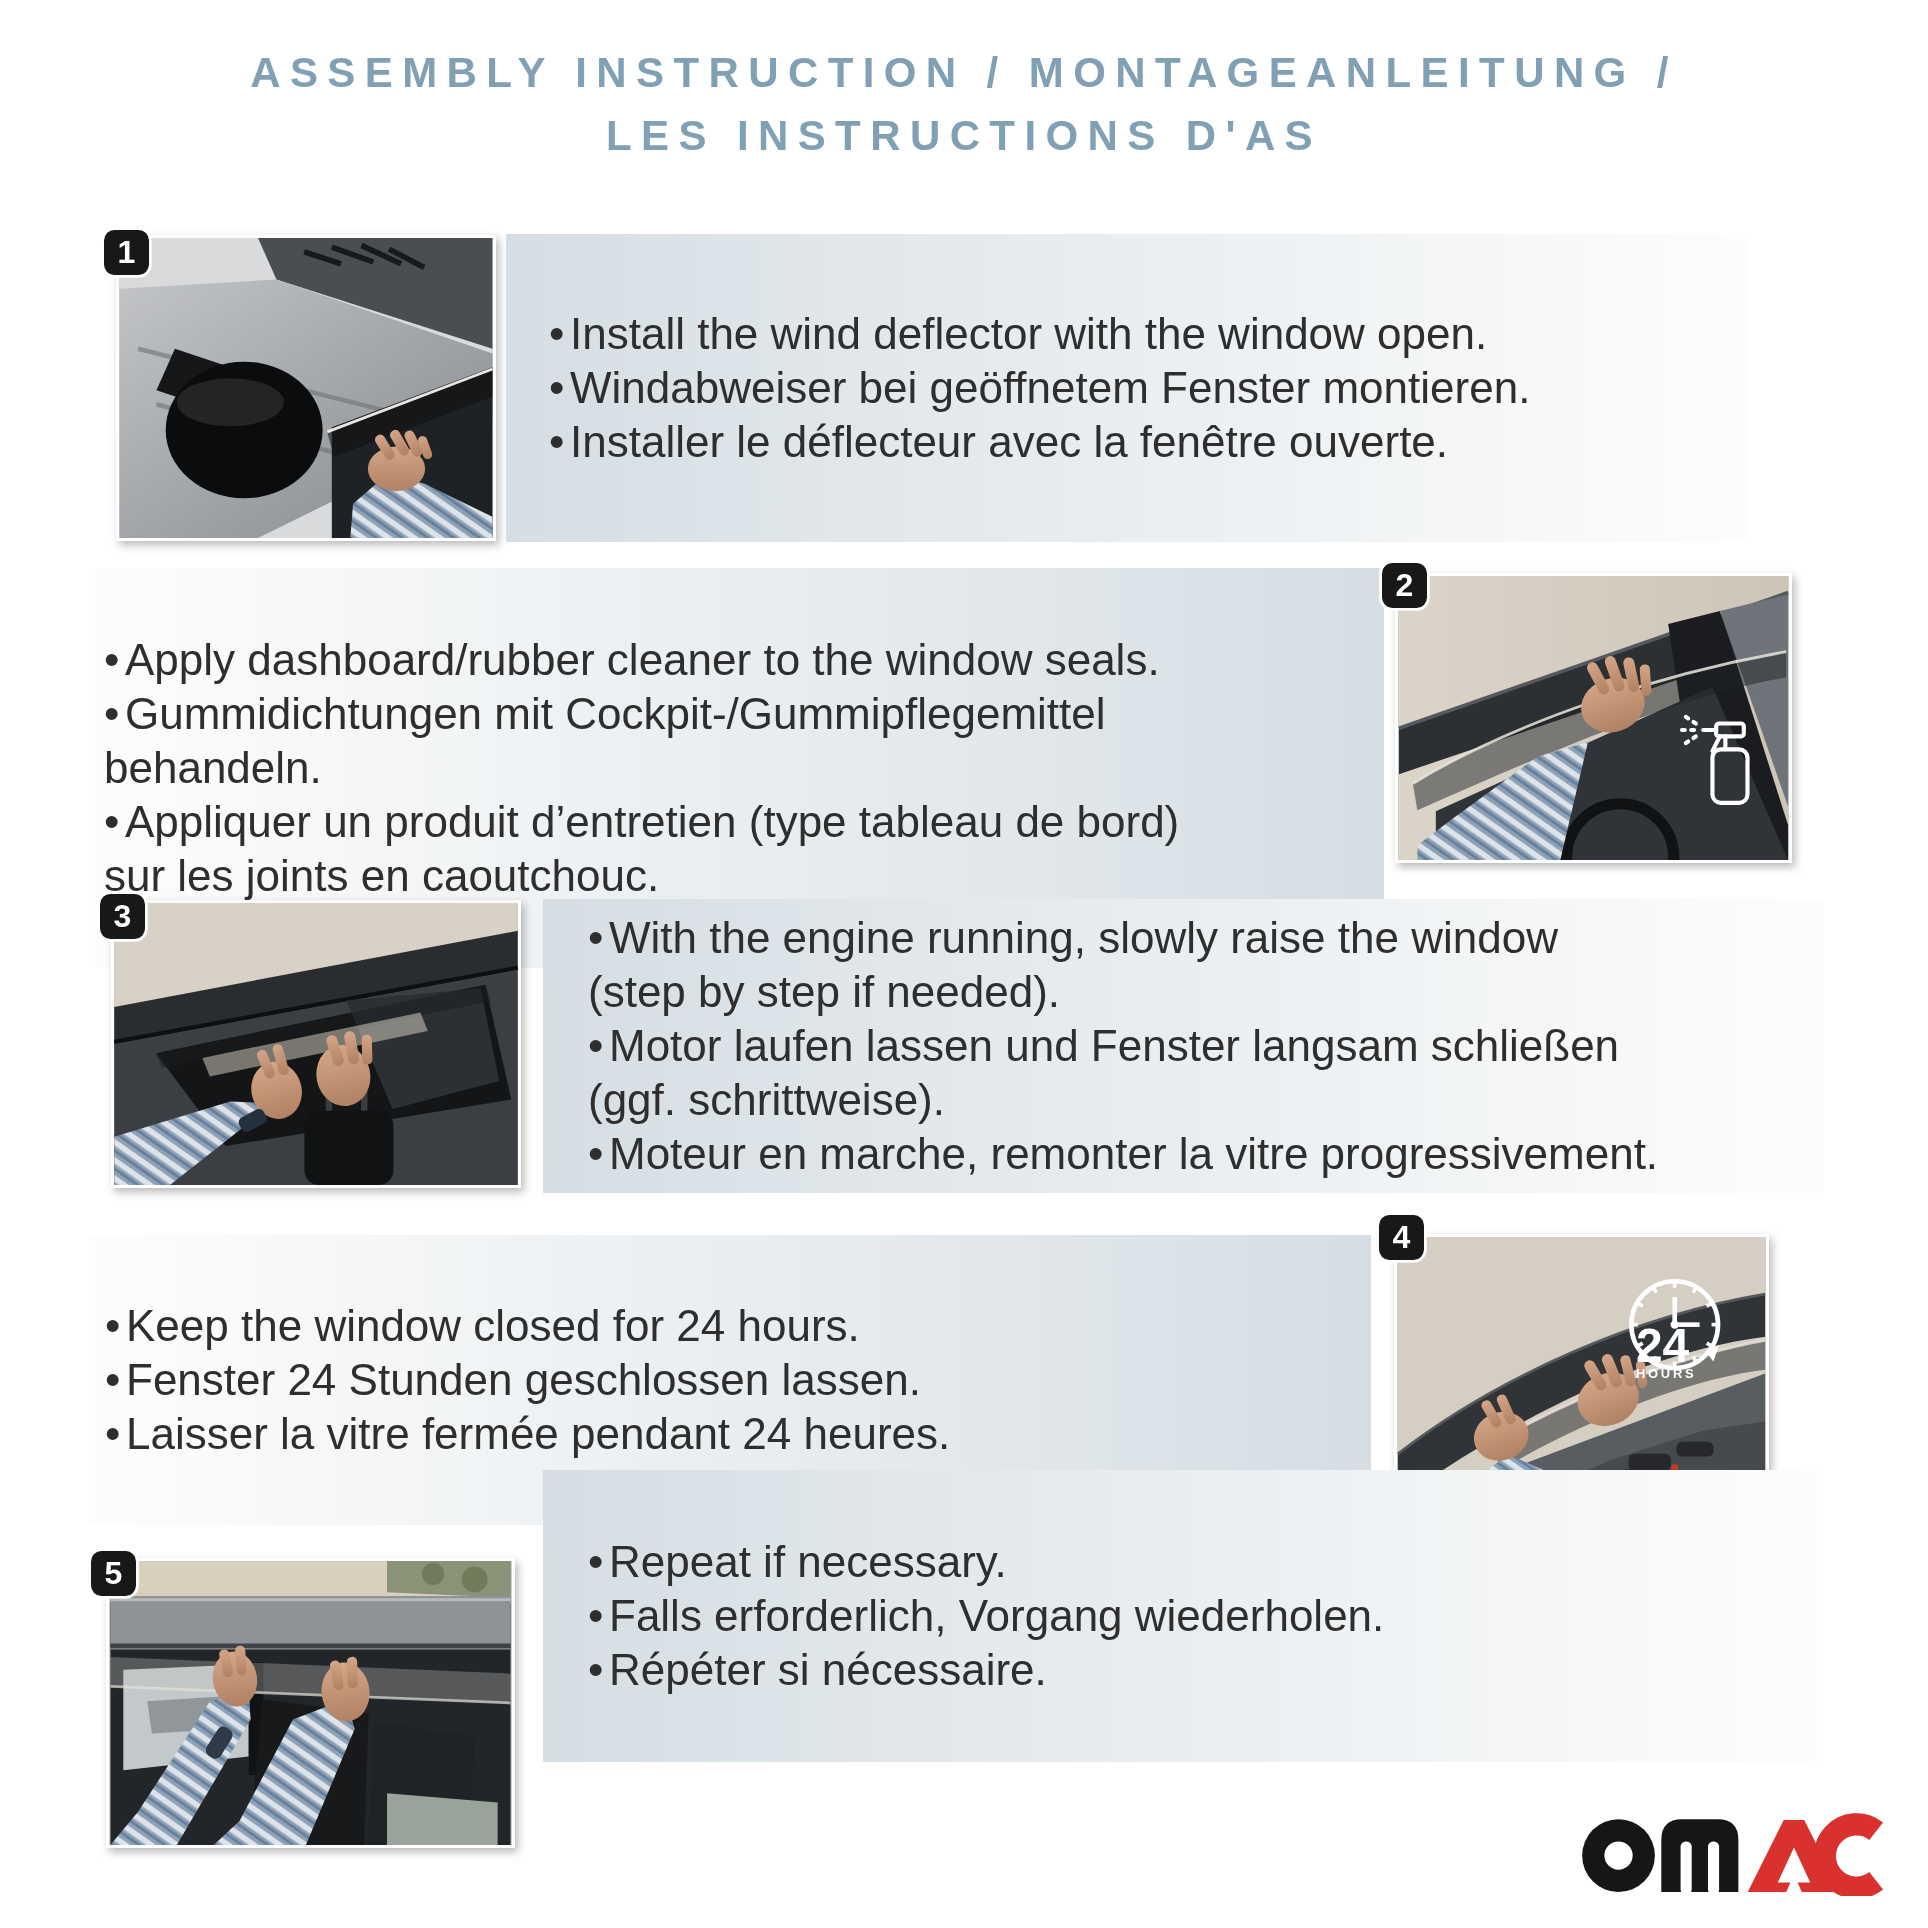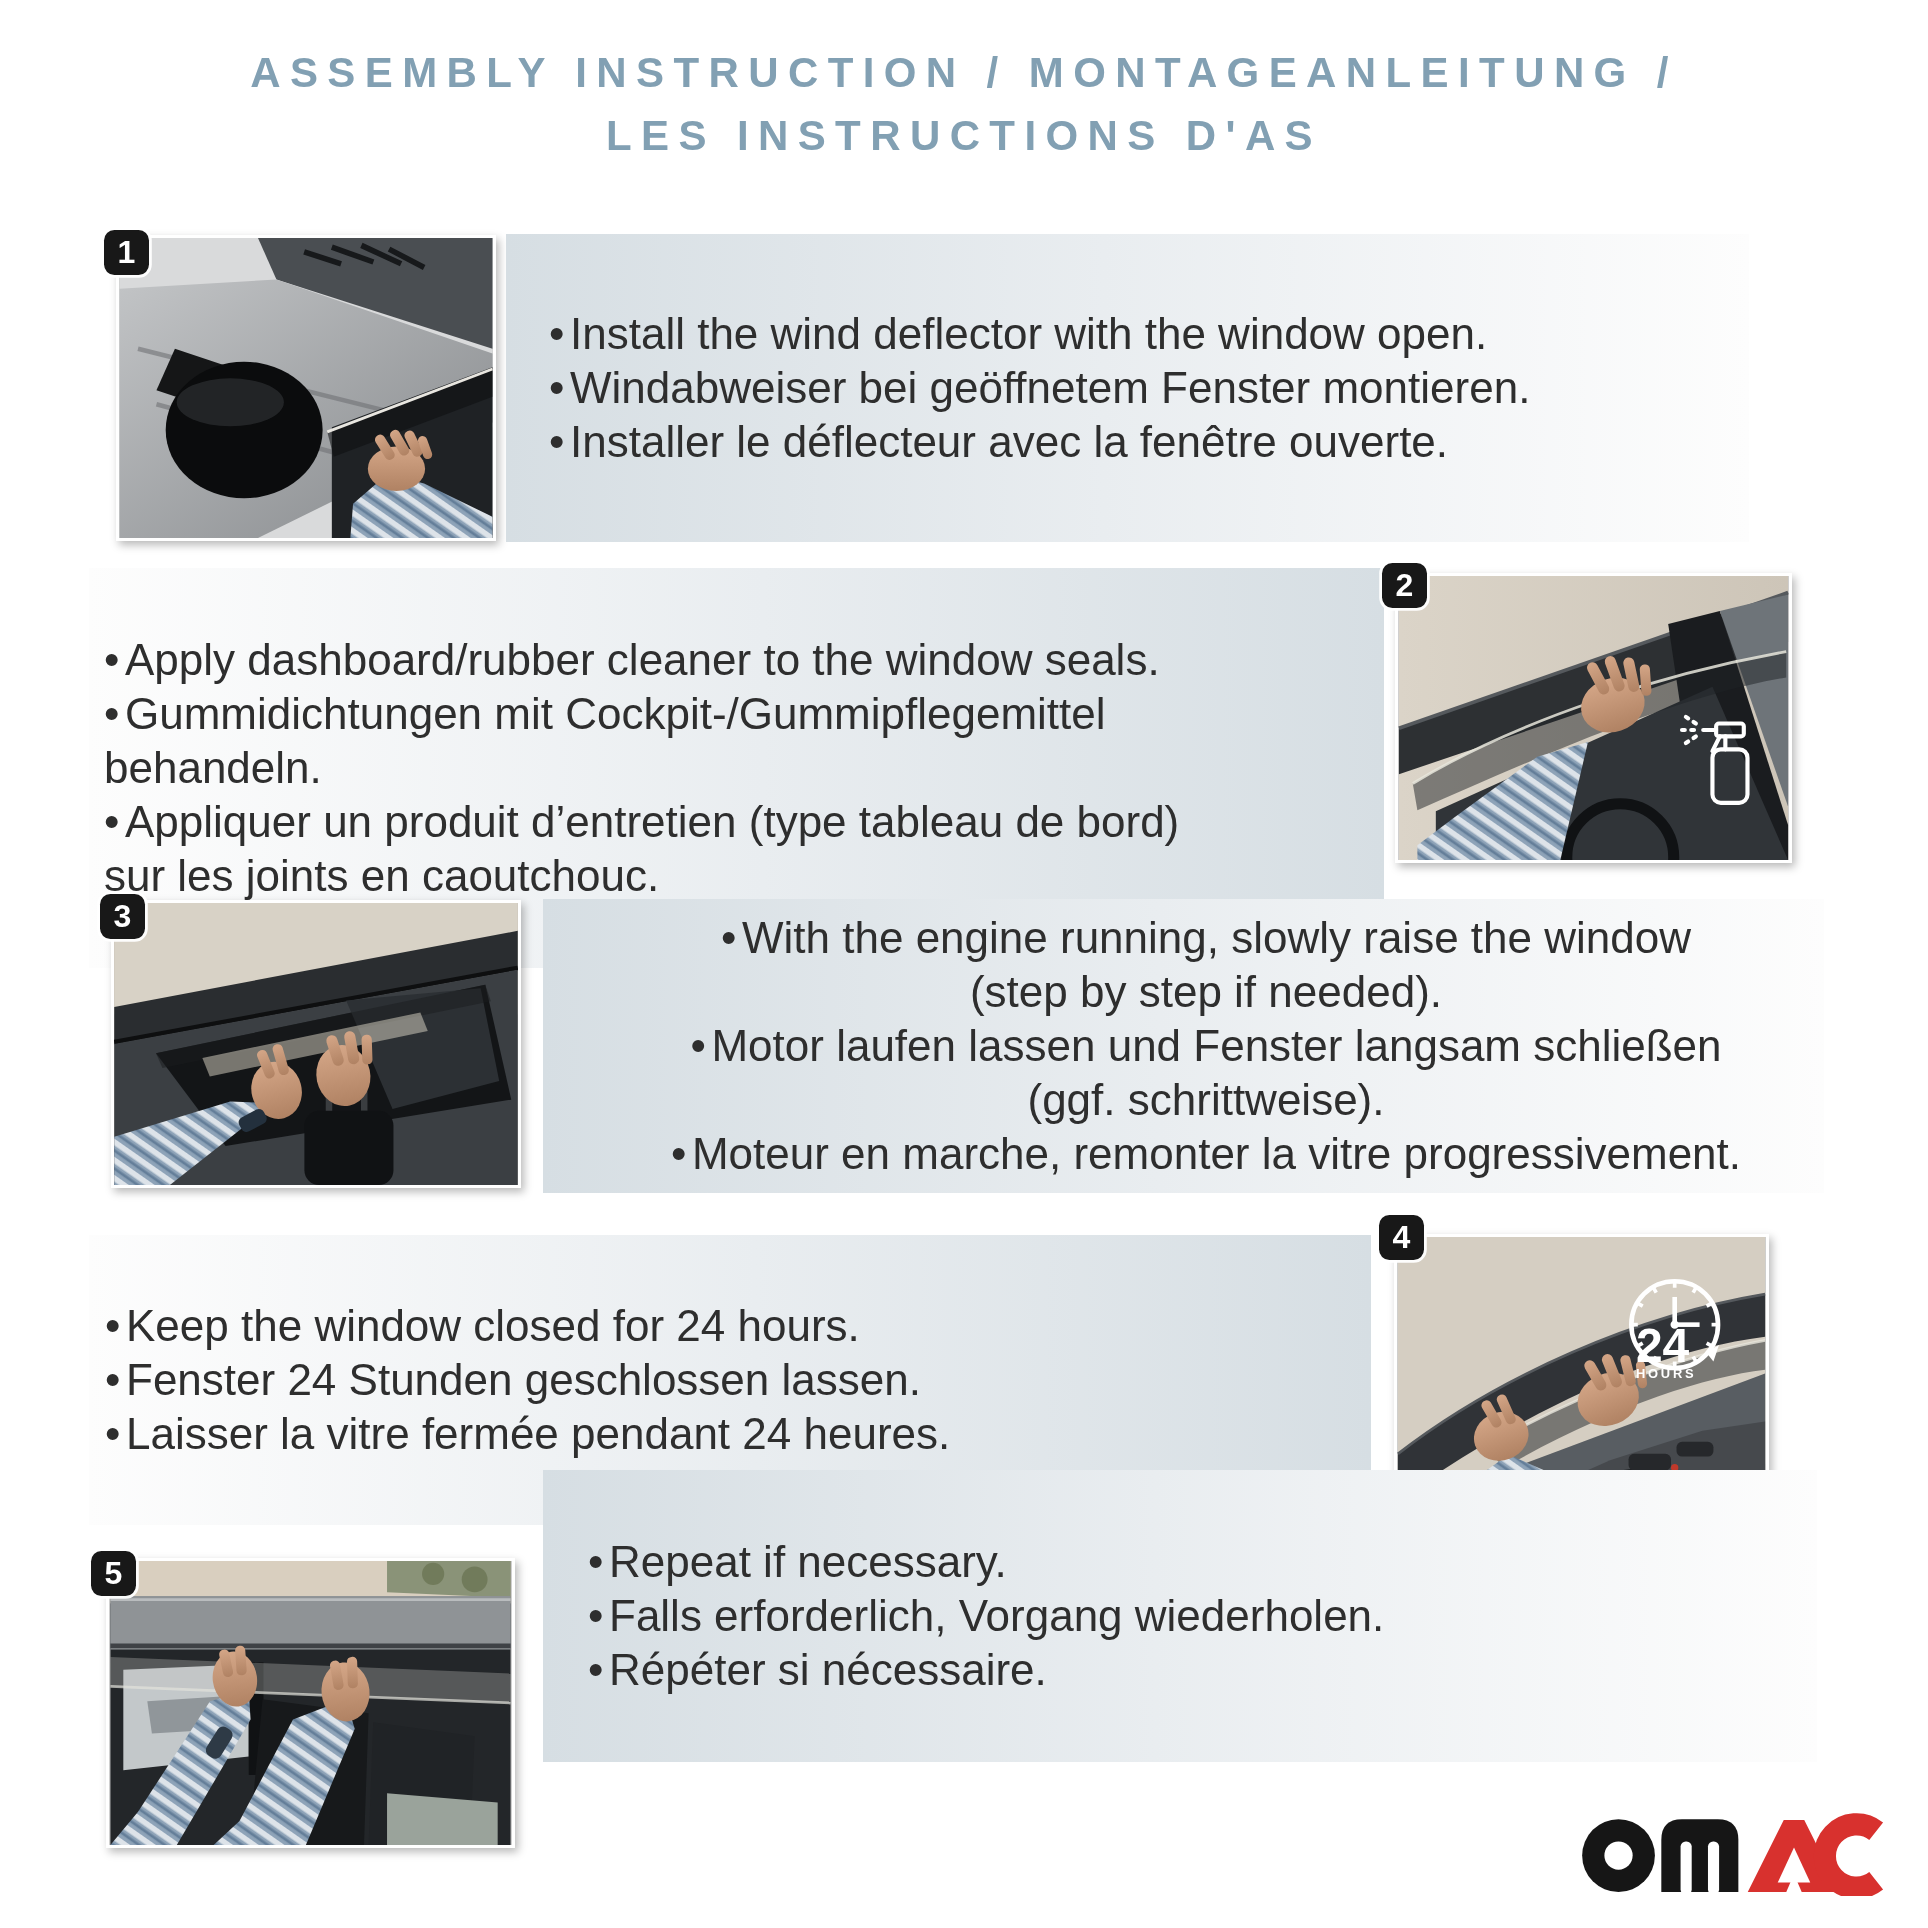--- a/index.html
+++ b/index.html
@@ -20,21 +20,21 @@
   .line{font-size:44px;line-height:54px;color:#2e2e2e;white-space:nowrap;}
   .bullet{margin-right:5.6px;}
   #row1-photo{left:116px;top:235px;width:380px;height:306px;}
   #row1-badge{left:104px;top:230px;}
   #row1-panel{left:506px;top:234px;width:1243px;height:308px;padding-left:43px;}
   #row2-panel{left:89px;top:568px;width:1295px;height:400px;padding-left:15px;}
   #row2-photo{left:1395px;top:573px;width:397px;height:290px;}
   #row2-badge{left:1382px;top:563px;}
   #row3-photo{left:111px;top:900px;width:410px;height:288px;}
   #row3-badge{left:100px;top:894px;}
-  #row3-panel{left:543px;top:899px;width:1281px;height:294px;padding-left:45px;text-align:center;}
+  #row3-panel{left:543px;top:899px;width:1281px;height:294px;padding-left:45px;}
   #row4-panel{left:89px;top:1235px;width:1282px;height:290px;padding-left:16px;}
   #row4-photo{left:1394px;top:1234px;width:375px;height:292px;}
   #row4-badge{left:1379px;top:1215px;}
   #row5-photo{left:106px;top:1558px;width:409px;height:290px;}
   #row5-badge{left:91px;top:1551px;}
   #row5-panel{left:543px;top:1470px;width:1274px;height:292px;padding-left:45px;}
   #logo{position:absolute;left:1580px;top:1804px;}
   svg text{font-family:"Liberation Sans",sans-serif;}
   .defs{position:absolute;width:0;height:0;}
 </style>

